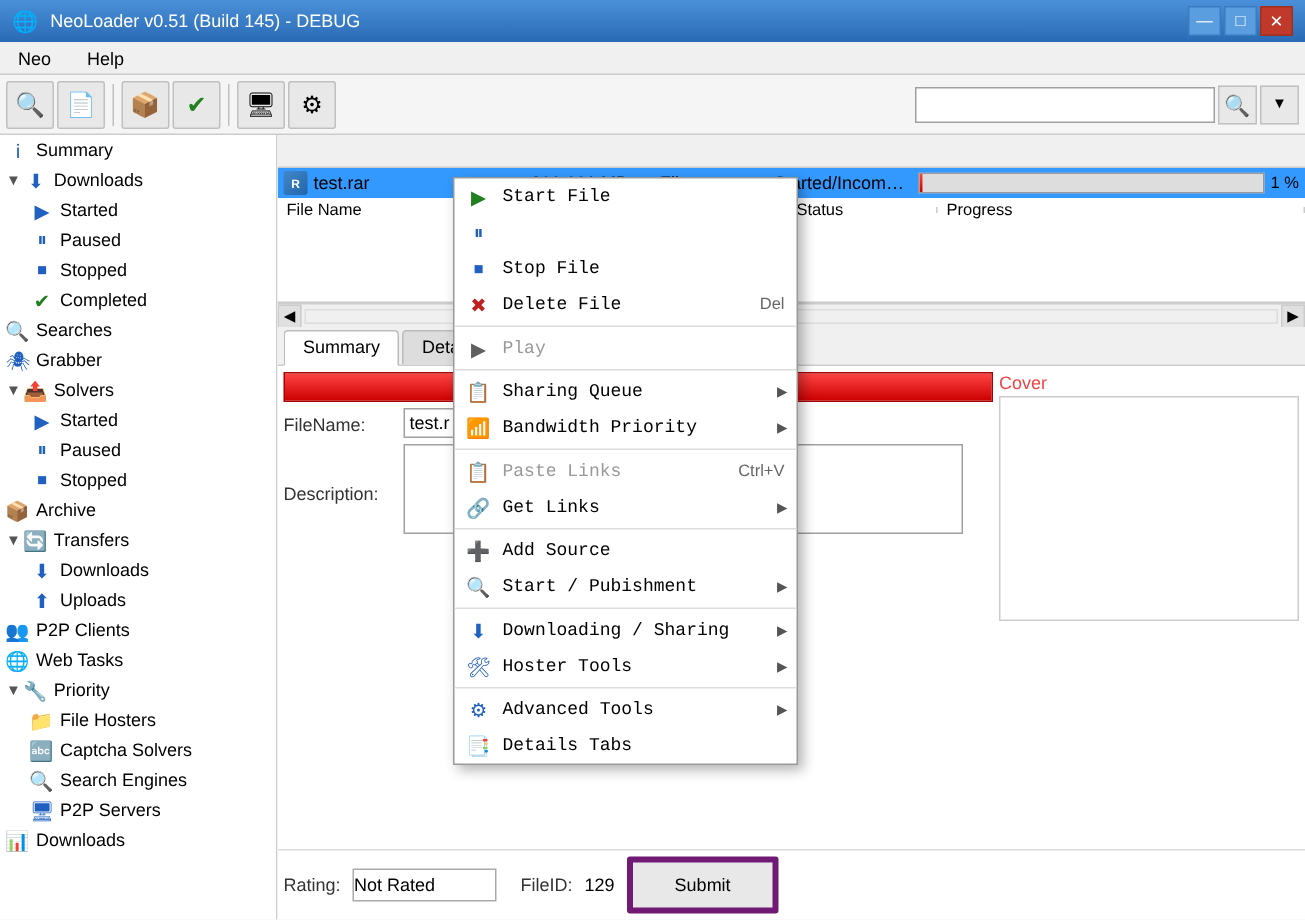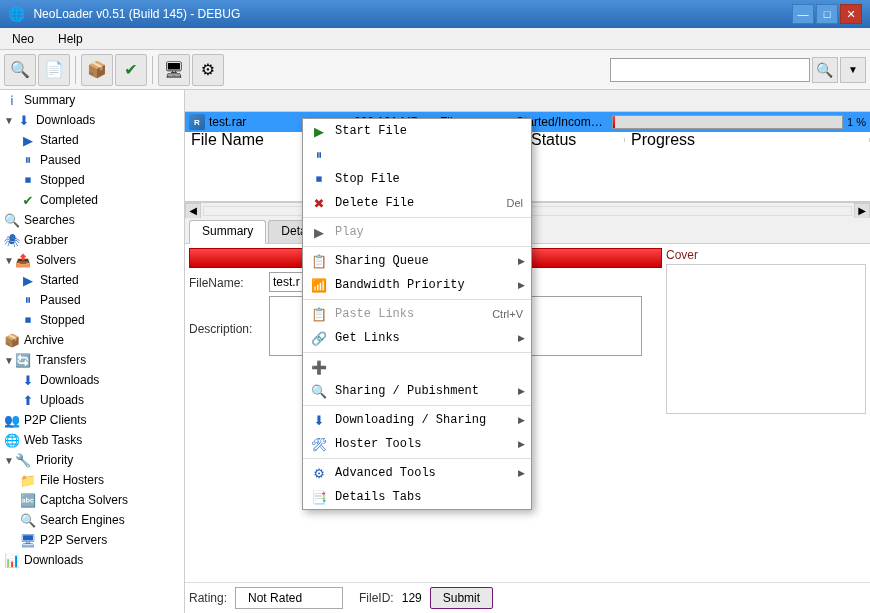--- a/index.html
+++ b/index.html
@@ -110,21 +110,21 @@
     
     #file-list-header {
       display: flex;
       background: #f0f0f0;
       border-bottom: 1px solid #ccc;
       height: 22px;
     }
     .col-header {
       padding: 2px 6px;
       border-right: 1px solid #ccc;
-      font-size: 16px;
+      font-size: 11px;
       display: flex; align-items: center;
       cursor: pointer;
       margin-top: 48px;
     }
     .col-name { width: 170px; }
     .col-size { width: 90px; }
     .col-type { width: 80px; }
     .col-status { width: 100px; }
     .col-progress { flex: 1; }
     
@@ -200,41 +200,41 @@
       align-items: center;
       padding: 4px 4px;
       border-top: 1px solid #ddd;
       gap: 8px;
     }
     .rating-label { font-size: 12px; color: #333; }
     .rating-select-wrapper { position: relative; display: inline-flex; align-items: center; }
     .rating-select {
       height: 22px;
       border: 1px solid #aaa;
-      padding: 0 12px;
+      padding: 0 0;
       font-size: 12px;
       background: white;
       appearance: none;
       padding-right: 18px;
     }
     .fileid-label { font-size: 12px; color: #333; margin-left: 8px; }
     .fileid-value { font-size: 12px; }
     .submit-btn {
-      height: 22px;
-      padding: 0 12px;
-      border: 1px solid #701a75;
+      height: 38px;
+      padding: 0 28px;
+      border: 4px solid #701a75;
       background: #e8e8e8;
       cursor: pointer;
       font-size: 12px;
       border-radius: 2px;
     }
     
     
     #detail-right { width: 200px; flex-shrink: 0; }
-    .cover-label { font-size: 12px; color: #7f1d1d; margin-bottom: 2px; }
+    .cover-label { font-size: 12px; color: #ef4444; margin-bottom: 2px; }
     .cover-area { border: 1px solid #ccc; height: 150px; background: white; }
     
     
     #context-menu {
       position: absolute;
       left: 302px;
       top: 118px;
       width: 230px;
       background: white;
       border: 1px solid #999;
@@ -534,24 +534,25 @@
     <span class="ctx-label">Paste Links</span>
     <span class="ctx-shortcut">Ctrl+V</span>
   </div>
   <div class="ctx-item has-sub">
     <span class="ctx-icon icon-blue">🔗</span>
     <span class="ctx-label">Get Links</span>
   </div>
   <div class="ctx-sep"></div>
   <div class="ctx-item">
     <span class="ctx-icon icon-blue">➕</span>
+    <span class="ctx-label">Add Source</span>
   </div>
   <div class="ctx-item has-sub">
     <span class="ctx-icon icon-blue">🔍</span>
-    <span class="ctx-label">Sharing / Pubishment</span>
+    <span class="ctx-label">Start / Pubishment</span>
   </div>
   <div class="ctx-sep"></div>
   <div class="ctx-item has-sub">
     <span class="ctx-icon icon-blue">⬇</span>
     <span class="ctx-label">Downloading / Sharing</span>
   </div>
   <div class="ctx-item has-sub">
     <span class="ctx-icon icon-blue">🛠</span>
     <span class="ctx-label">Hoster Tools</span>
   </div>

